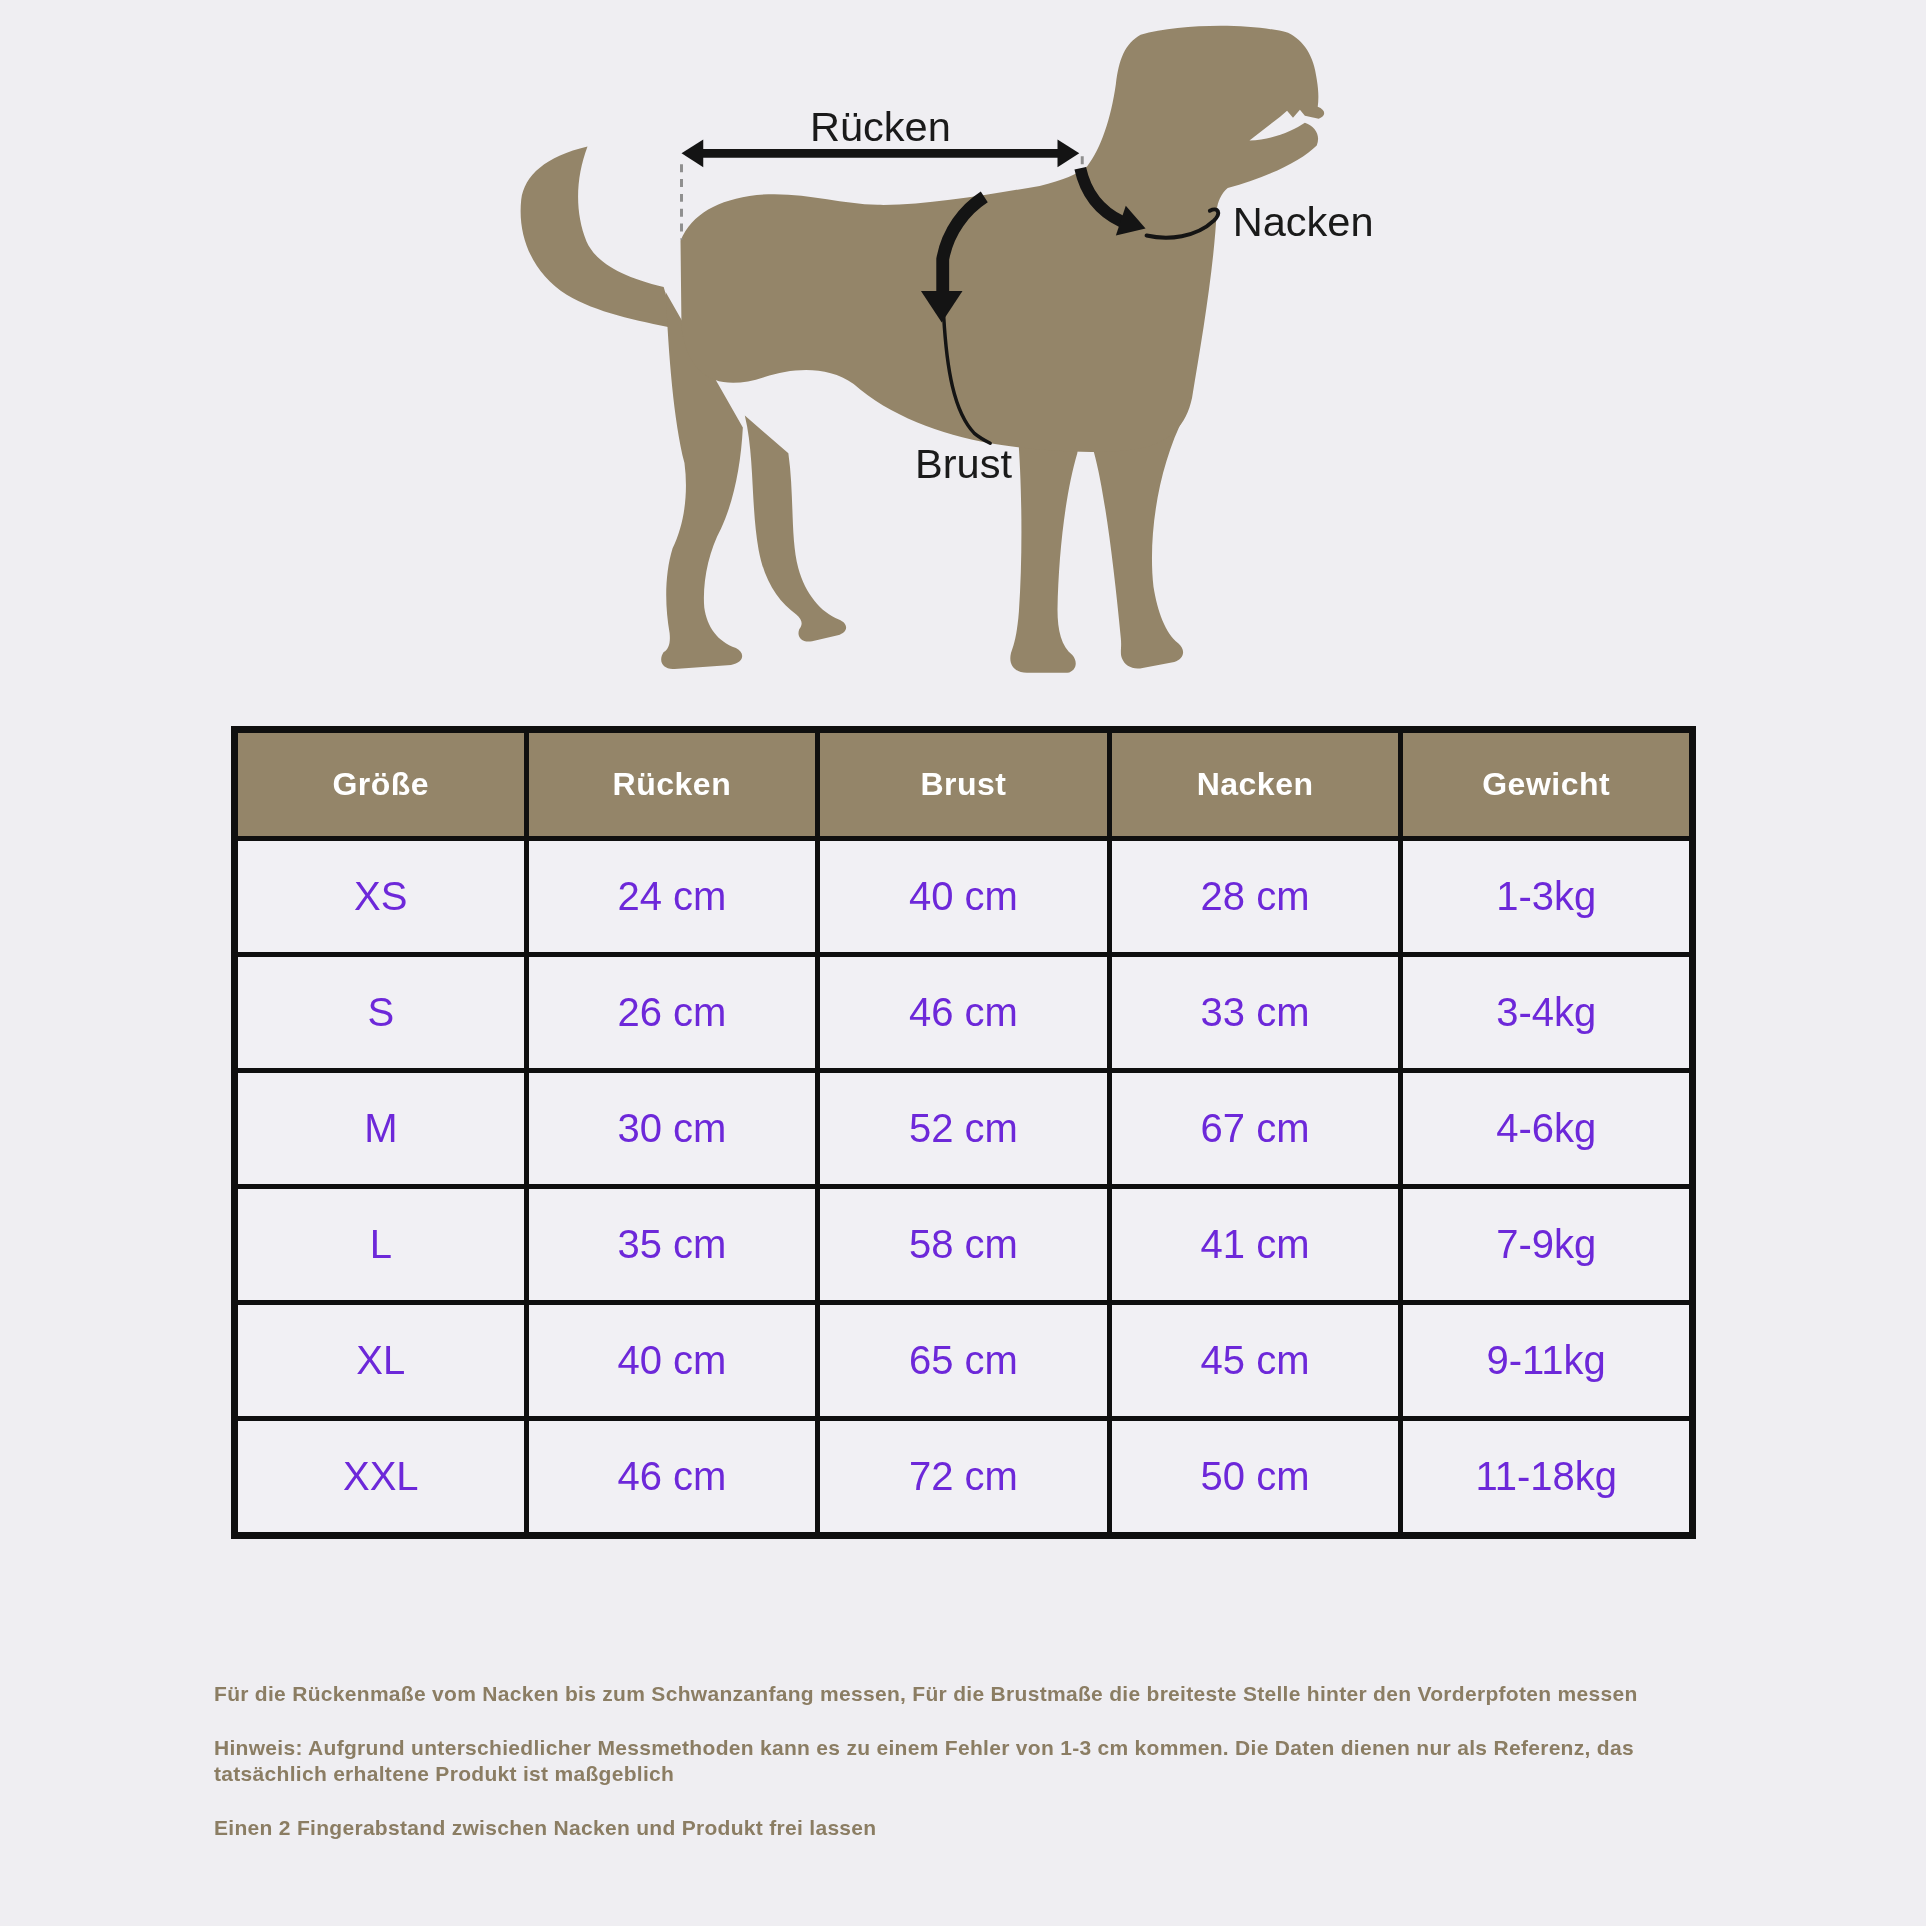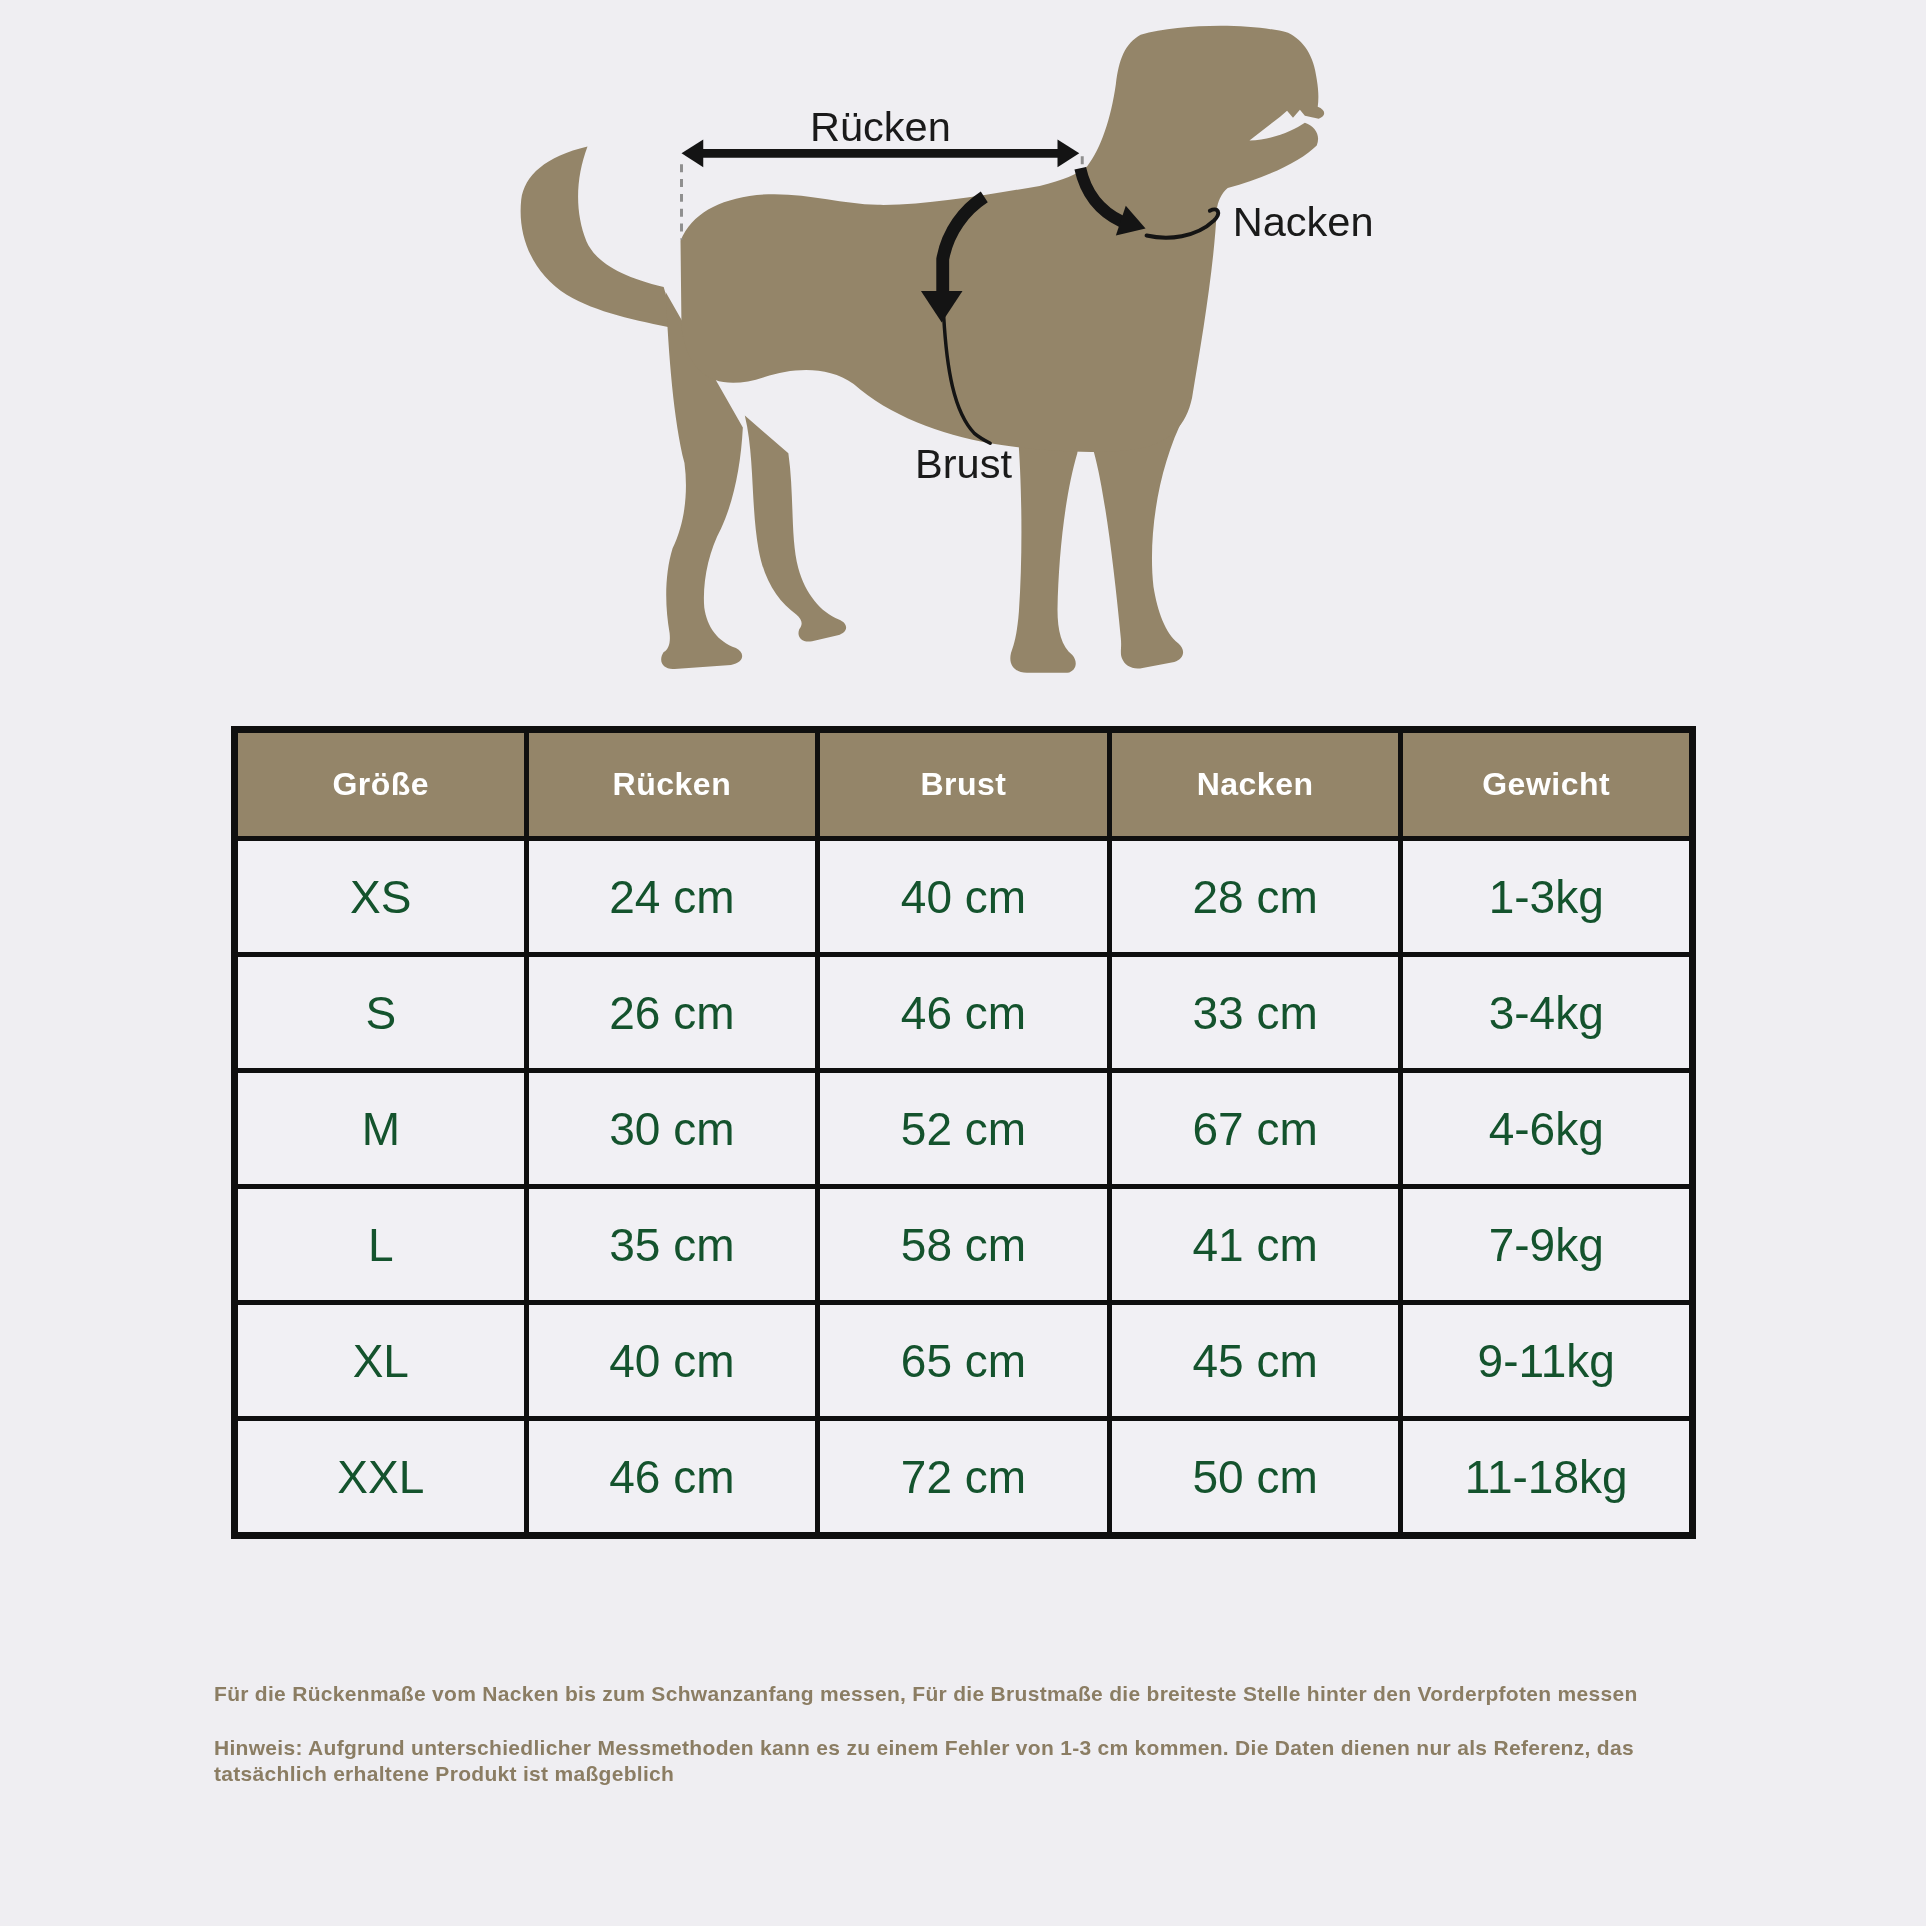--- a/index.html
+++ b/index.html
@@ -24,22 +24,22 @@
   }
   .size-table th,.size-table td{
     border:5px solid #0f0f0f; text-align:center; vertical-align:middle; padding:0;
   }
   .size-table{border:7px solid #0f0f0f;}
   .size-table th{
     background:var(--tan); color:var(--headtext); font-weight:bold;
     font-size:32px; height:103px; letter-spacing:0.5px;
   }
   .size-table td{
-    background:var(--cellbg); color:#14532d; font-weight:400;
-    font-size:46px; height:111px;
+    background:var(--cellbg); color:#6d28d9; font-weight:400;
+    font-size:40px; height:111px;
   }
 
   .notes{
     position:absolute; left:214px; top:1681px; width:1455px;
     color:var(--note); font-weight:bold; font-size:21px; letter-spacing:0.3px;
   }
   .notes p{margin:0 0 28px 0; line-height:26px;}
 </style>
 </head>
 <body>
@@ -208,16 +208,17 @@
         <td>72 cm</td>
         <td>50 cm</td>
         <td>11-18kg</td>
       </tr>
     </tbody>
   </table>
 
   <div class="notes">
     <p>Für die Rückenmaße vom Nacken bis zum Schwanzanfang messen, Für die Brustmaße die breiteste Stelle hinter den Vorderpfoten messen</p>
     <p>Hinweis: Aufgrund unterschiedlicher Messmethoden kann es zu einem Fehler von 1-3 cm kommen. Die Daten dienen nur als Referenz, das tatsächlich erhaltene Produkt ist maßgeblich</p>
+    <p>Einen 2 Fingerabstand zwischen Nacken und Produkt frei lassen</p>
   </div>
 
 </div>
 
 
 </body></html>

